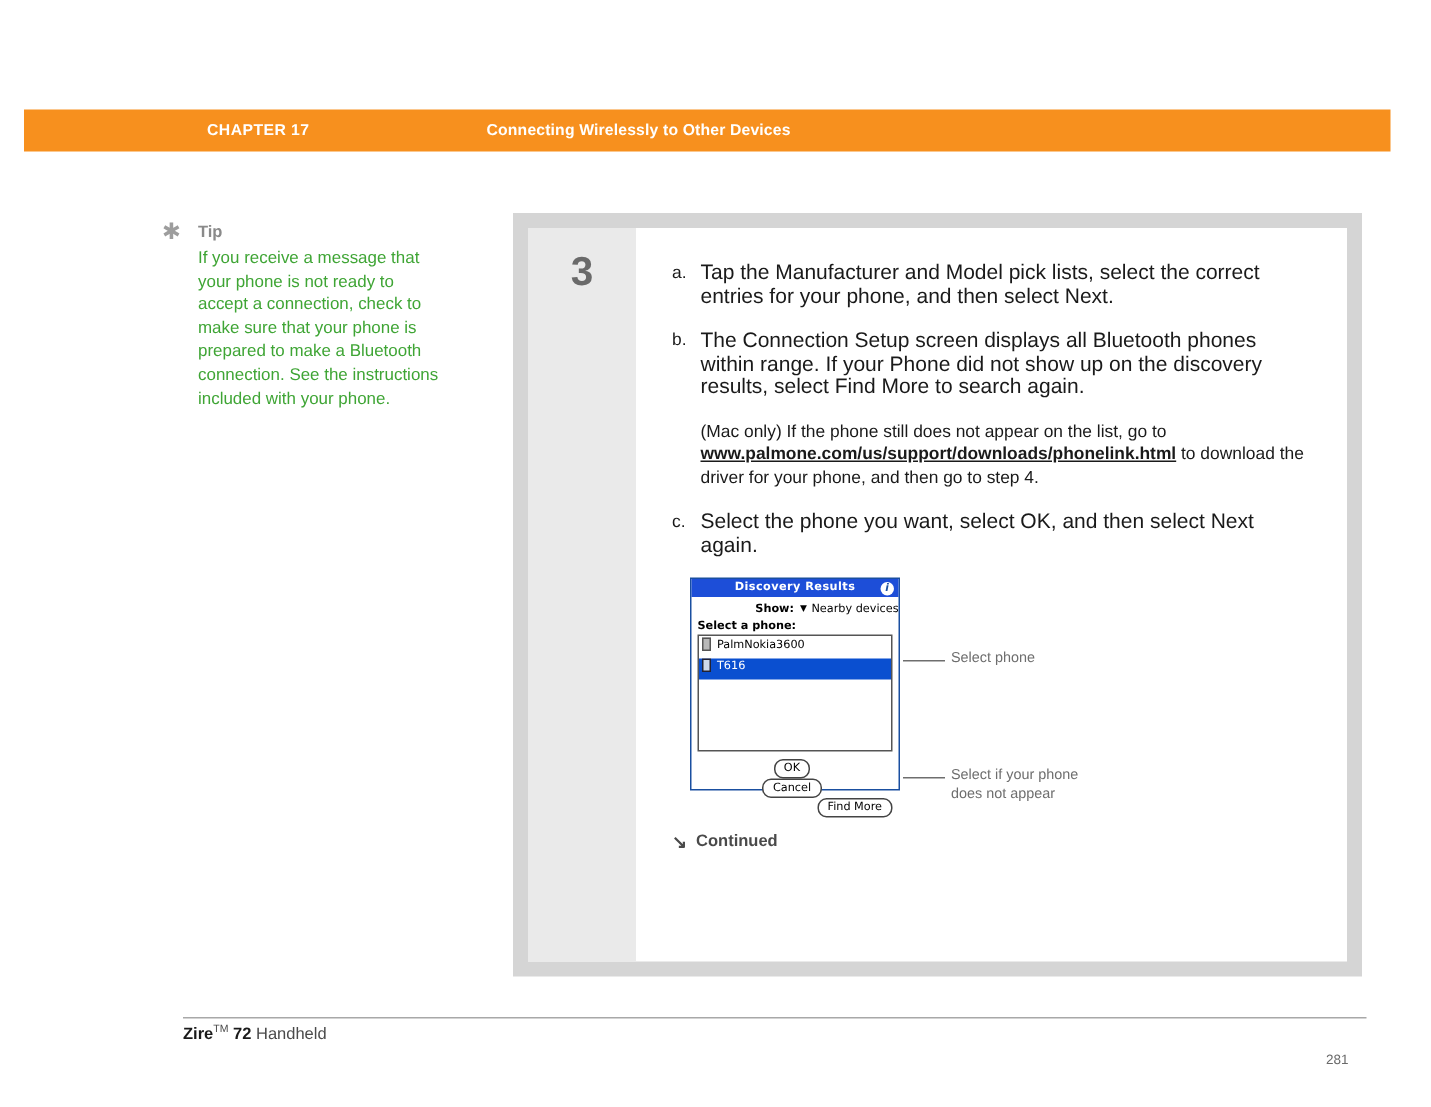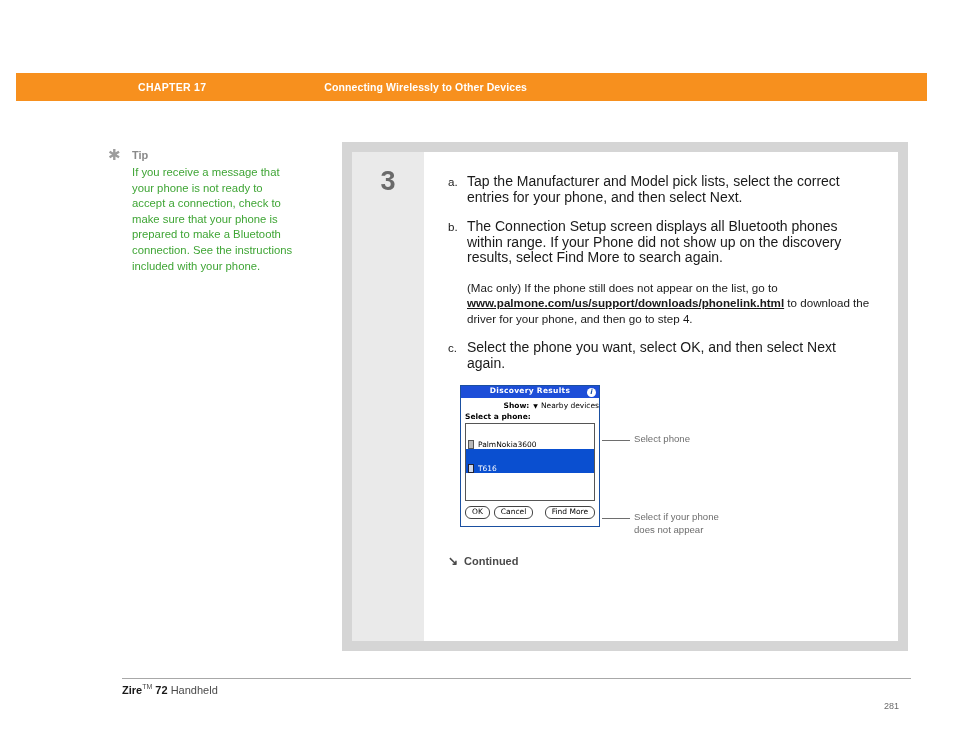--- a/index.html
+++ b/index.html
@@ -221,22 +221,22 @@
   .pda-list {
     margin: 0 4px;
     height: 78px;
     border: 1px solid #555;
     background: #fff;
     box-sizing: border-box;
     padding-top: 1px;
   }
   .pda-list-item {
     display: flex;
-    align-items: flex-end;
-    height: 24px;
+    align-items: flex-start;
+    height: 14px;
     font-size: 7.5px;
     padding-left: 2px;
     color: #000;
   }
   .pda-list-item.selected {
     background: #0a4fd0;
     color: #ffffff;
   }
   .pda-dev-icon {
     width: 4px;
@@ -248,20 +248,21 @@
   }
   .pda-list-item.selected .pda-dev-icon {
     background: #cfd8ea;
     border-color: #223;
   }
   .pda-buttons {
     display: flex;
     align-items: center;
     margin: 5px 4px 0 4px;
     position: relative;
+    flex-direction: column;
   }
   .pda-btn {
     border: 1px solid #444;
     border-radius: 6px;
     font-size: 7.5px;
     padding: 0 6px;
     height: 11px;
     line-height: 10px;
     color: #000;
     background: #fff;

